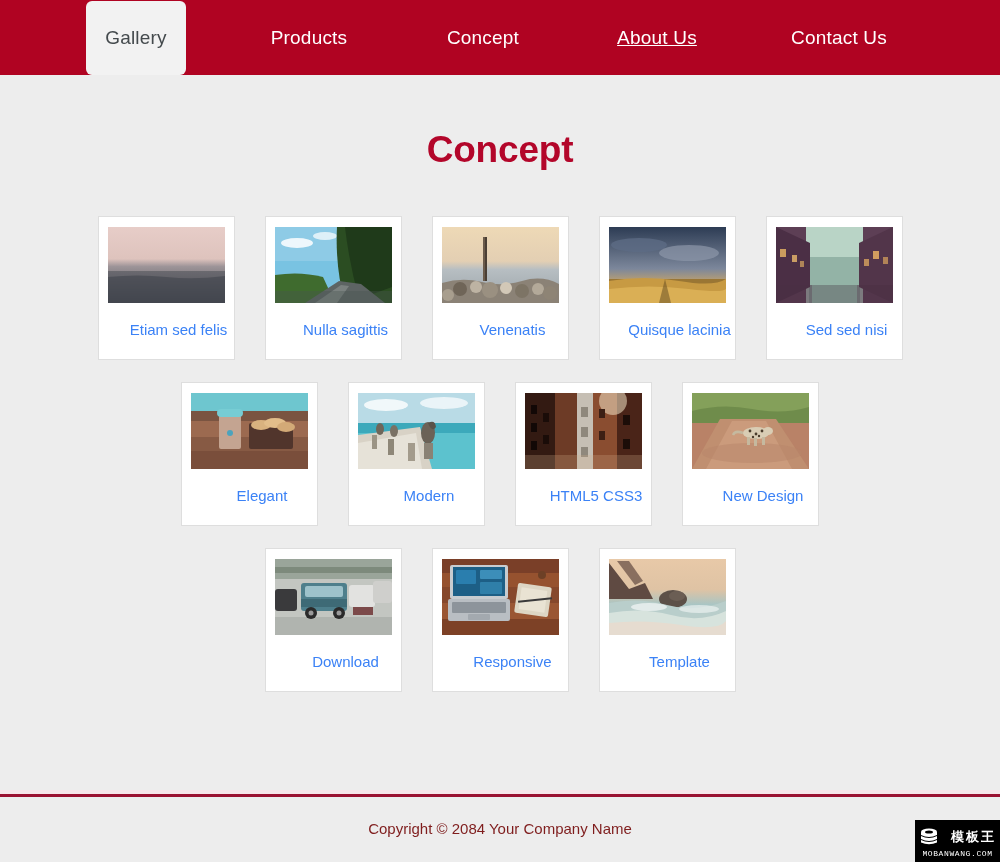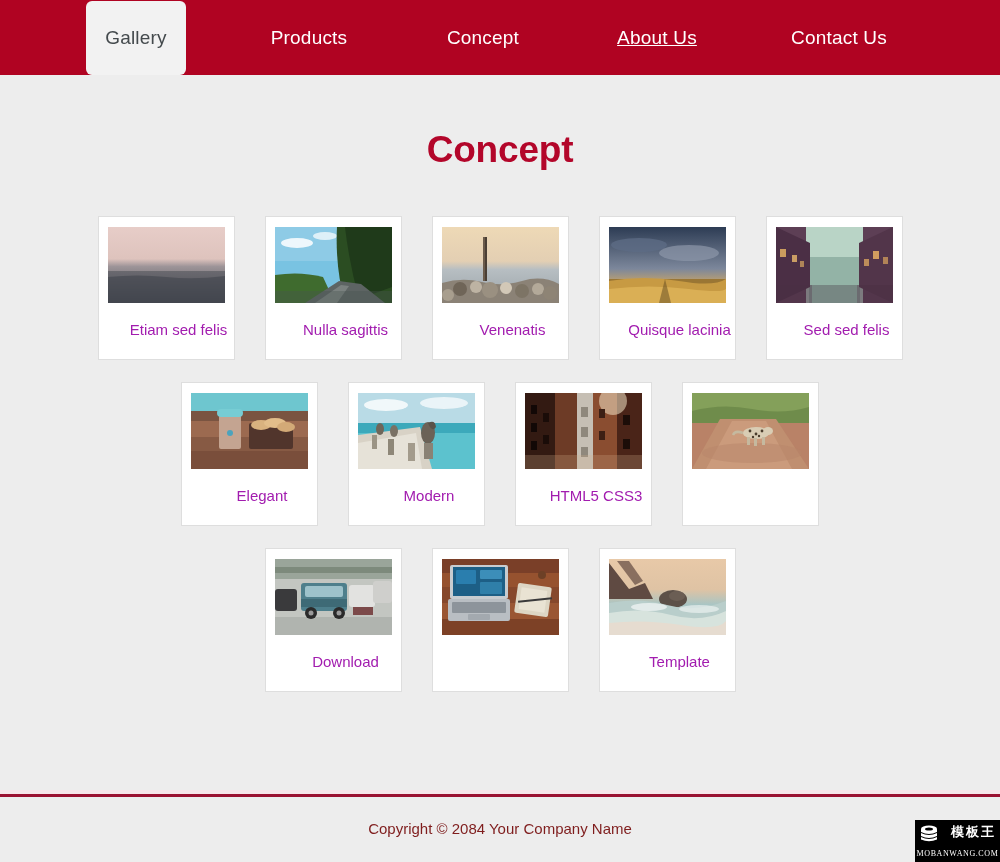--- a/index.html
+++ b/index.html
@@ -86,21 +86,21 @@
   .card-thumb {
     width: 117px;
     height: 76px;
     overflow: hidden;
     position: relative;
   }
 
   .card-thumb svg { display: block; width: 117px; height: 76px; }
 
   .card-label {
-    color: #a21caf;
+    color: #3b82f6;
     font-size: 15px;
     line-height: 15px;
     padding: 19px 0 22px 0;
     white-space: nowrap;
     text-align: center;
     margin-left: 25px;
   }
 
   
   .footer-rule-wrap {
@@ -140,40 +140,41 @@
     background: #000000;
     display: flex;
     flex-direction: column;
     justify-content: center;
     align-items: center;
     overflow: hidden;
   }
 
   .wm-top {
     display: flex;
+    align-items: center;
     gap: 12px;
     height: 24px;
   }
 
   .wm-books { width: 20px; height: 17px; }
 
   .wm-cn {
     color: #ffffff;
     font-size: 13px;
     font-weight: bold;
     letter-spacing: 2px;
     font-family: "DejaVu Sans", sans-serif;
     line-height: 13px;
   }
 
   .wm-url {
     color: #ffffff;
     font-size: 8px;
     letter-spacing: 0.6px;
-    font-family: Liberation Serif, serif;
+    font-family: Liberation Mono, monospace;
     line-height: 9px;
   }
 </style>
 </head>
 <body>
 
 <div class="navbar">
   <div class="nav-item active spaced-1">Gallery</div>
   <div class="nav-item spaced-2">Products</div>
   <div class="nav-item spaced-3">Concept</div>
@@ -285,21 +286,21 @@
           <rect x="4" y="22" width="6" height="8" fill="#d8a860" opacity="0.9"></rect>
           <rect x="16" y="28" width="5" height="7" fill="#e0b06a" opacity="0.85"></rect>
           <rect x="24" y="34" width="4" height="6" fill="#c79a5c" opacity="0.8"></rect>
           <rect x="97" y="24" width="6" height="8" fill="#dfa862" opacity="0.9"></rect>
           <rect x="88" y="32" width="5" height="7" fill="#d8a35e" opacity="0.8"></rect>
           <rect x="107" y="30" width="5" height="7" fill="#c9975a" opacity="0.8"></rect>
           <rect x="0" y="58" width="117" height="18" fill="#4a3044" opacity="0.55"></rect>
           <rect x="36" y="58" width="45" height="18" fill="#7e9a8f" opacity="0.6"></rect>
         </svg>
       </div>
-      <div class="card-label">Sed sed felis</div>
+      <div class="card-label">Sed sed nisi</div>
     </div>
 
   </div>
 
   <div class="gallery-row">
 
     <div class="card">
       <div class="card-thumb">
         <svg viewBox="0 0 117 76" preserveAspectRatio="none">
           <rect width="117" height="76" fill="#8d5f49"></rect>
@@ -387,20 +388,21 @@
           <rect x="62" y="45" width="3" height="8" fill="#c5b99f"></rect>
           <rect x="70" y="44" width="3" height="8" fill="#c5b99f"></rect>
           <path d="M51 40 q -8 -3 -10 2" stroke="#c5b99f" stroke-width="2.5" fill="none"></path>
           <circle cx="58" cy="38" r="1.4" fill="#4a3c2c"></circle>
           <circle cx="64" cy="41" r="1.4" fill="#4a3c2c"></circle>
           <circle cx="70" cy="38" r="1.4" fill="#4a3c2c"></circle>
           <circle cx="61" cy="44" r="1.2" fill="#4a3c2c"></circle>
           <circle cx="67" cy="43" r="1.2" fill="#4a3c2c"></circle>
         </svg>
       </div>
+      <div class="card-label">New Design</div>
     </div>
 
   </div>
 
   <div class="gallery-row">
 
     <div class="card">
       <div class="card-thumb">
         <svg viewBox="0 0 117 76" preserveAspectRatio="none">
           <rect width="117" height="76" fill="#b9bcb6"></rect>
@@ -440,20 +442,21 @@
           <rect x="38" y="23" width="22" height="12" rx="1" fill="#3c95c2" opacity="0.6"></rect>
           <rect x="6" y="40" width="62" height="22" rx="2" fill="#b9bec3"></rect>
           <rect x="10" y="43" width="54" height="11" rx="1" fill="#8d949b"></rect>
           <rect x="26" y="55" width="22" height="6" rx="1" fill="#a3a9af"></rect>
           <rect x="74" y="26" width="34" height="30" rx="2" fill="#ddd6c4" transform="rotate(8 91 41)"></rect>
           <rect x="78" y="30" width="26" height="22" fill="#e9e3d3" transform="rotate(8 91 41)"></rect>
           <rect x="76" y="40" width="34" height="2" fill="#3a3a3a" transform="rotate(-6 93 41)"></rect>
           <circle cx="100" cy="16" r="4" fill="#6d4026"></circle>
         </svg>
       </div>
+      <div class="card-label">Responsive</div>
     </div>
 
     <div class="card">
       <div class="card-thumb">
         <svg viewBox="0 0 117 76" preserveAspectRatio="none">
           <defs>
               <linearGradient id="g11" x1="0" y1="0" x2="0" y2="1">
             <stop offset="0%" stop-color="#e8c9a8"></stop>
                 <stop offset="40%" stop-color="#dfc3a4"></stop>
             <stop offset="60%" stop-color="#a9c5c4"></stop>

